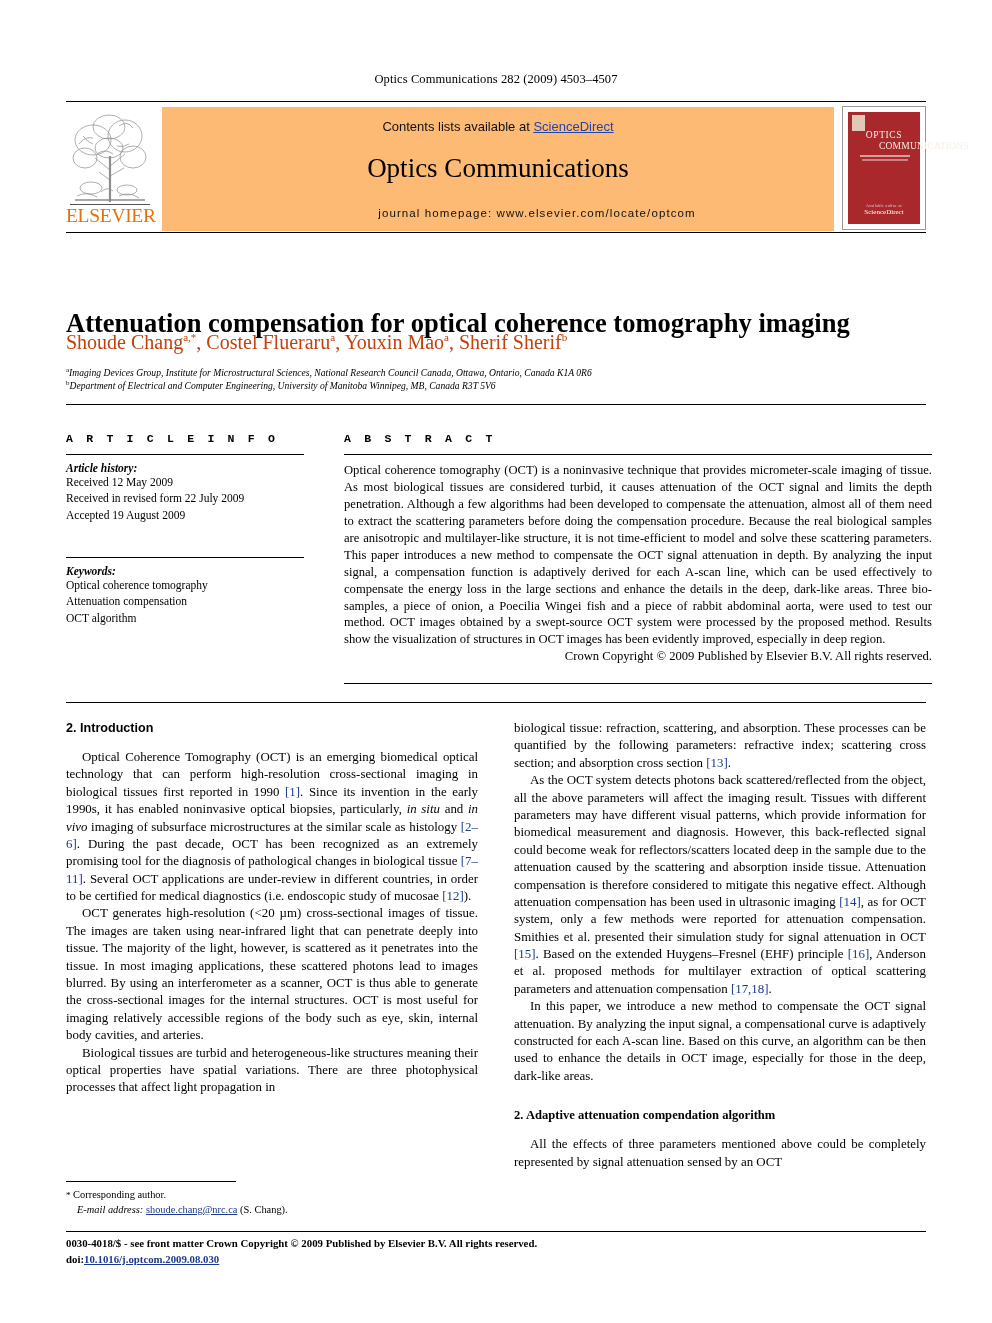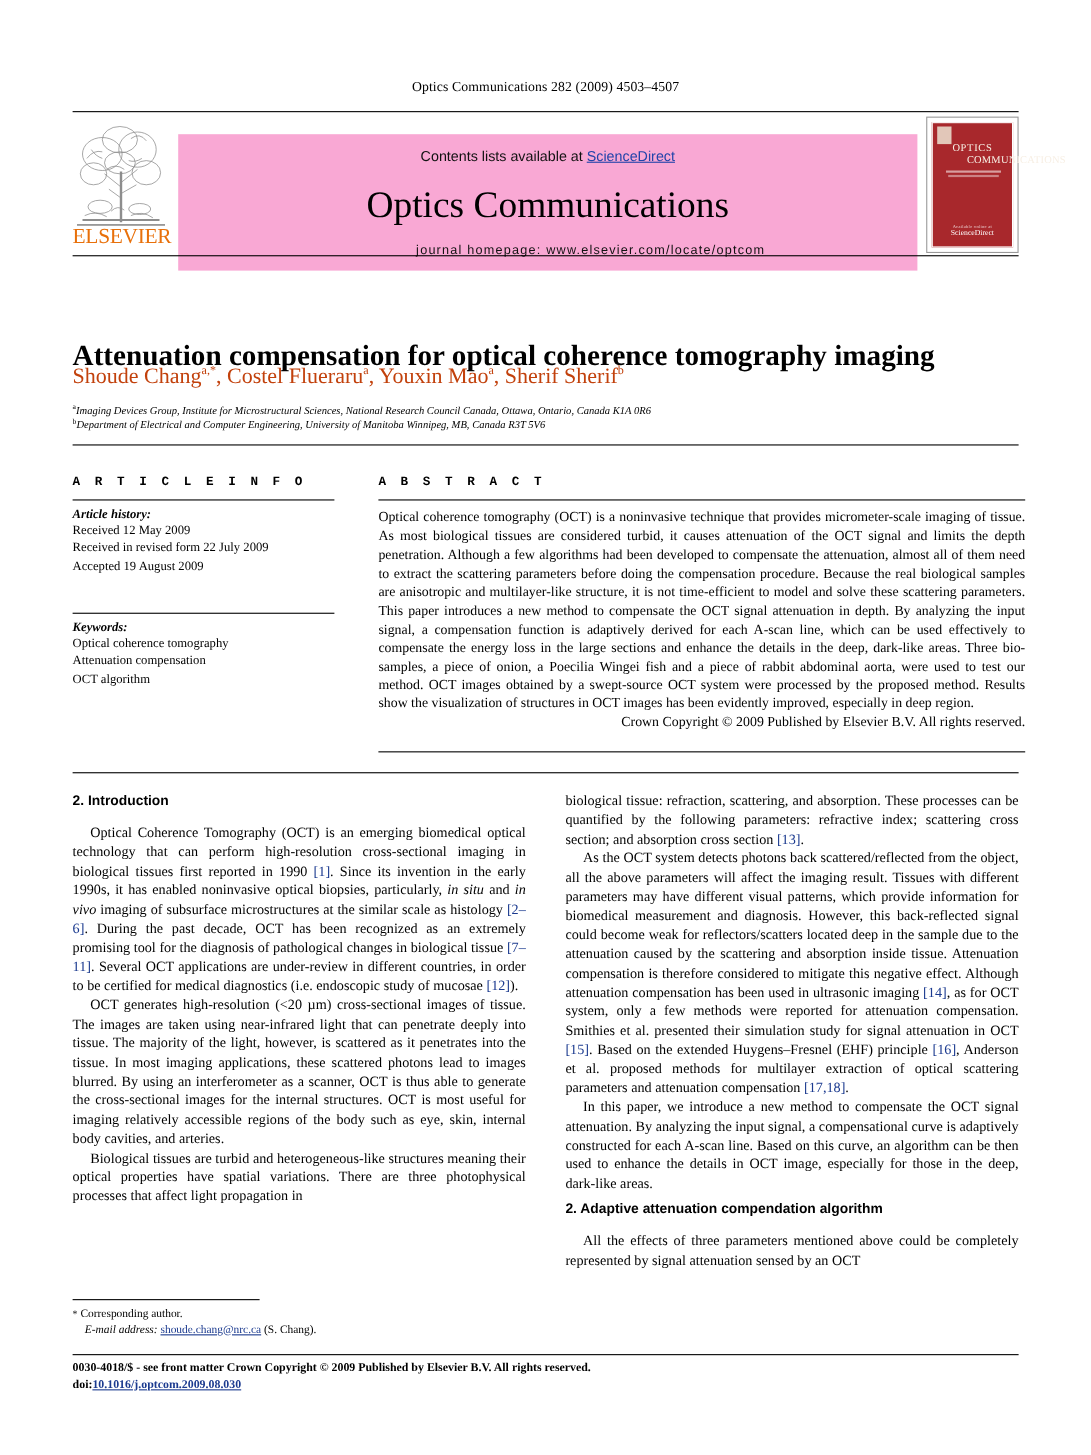--- a/index.html
+++ b/index.html
@@ -77,44 +77,44 @@
     position: absolute;
     left: 4px;
     top: 98px;
     width: 80px;
     border-top: 1.2px solid #555;
   }
 
   .masthead-center {
     position: absolute;
     left: 96px;
-    top: 16px;
+    top: 1px;
     width: 672px;
     height: 124px;
-    background: #f9a8d4;
+    background: #fdba74;
   }
   .contents-line {
     position: absolute;
     left: 0; top: 12px;
     width: 100%;
     text-align: center;
     font-family: "Liberation Sans", sans-serif;
     font-size: 13px;
     color: #111;
   }
   .sciencedirect {
     color: #2244aa;
   }
   .journal-title {
     position: absolute;
     left: 0; top: 46px;
     width: 100%;
     text-align: center;
     font-family: "Liberation Serif", serif;
-    font-size: 34px;
+    font-size: 27px;
     color: #000;
   }
   .journal-homepage {
     position: absolute;
     left: 0; top: 100px;
     width: 100%;
     text-align: center;
     font-family: "Liberation Sans", sans-serif;
     font-size: 11.5px;
     letter-spacing: 1.1px;
@@ -333,21 +333,21 @@
   .col-left  { left: 66px; }
   .col-right { left: 514px; }
 
   .body-col h2 {
     font-family: "Liberation Sans", sans-serif;
     font-weight: bold;
     font-size: 12.6px;
     margin: 0 0 12px 0;
     text-align: left;
   }
-  .body-col h2.spaced { margin-top: 6px; }
+  .body-col h2.spaced { margin-top: 22px; font-family: Liberation Serif, serif; }
   .body-col p {
     margin: 0;
     text-indent: 16px;
   }
   .body-col p.noindent { text-indent: 0; }
   .ref { color: #1b3a8f; }
   .ital { font-style: italic; }
 
   
   .foot-rule {

